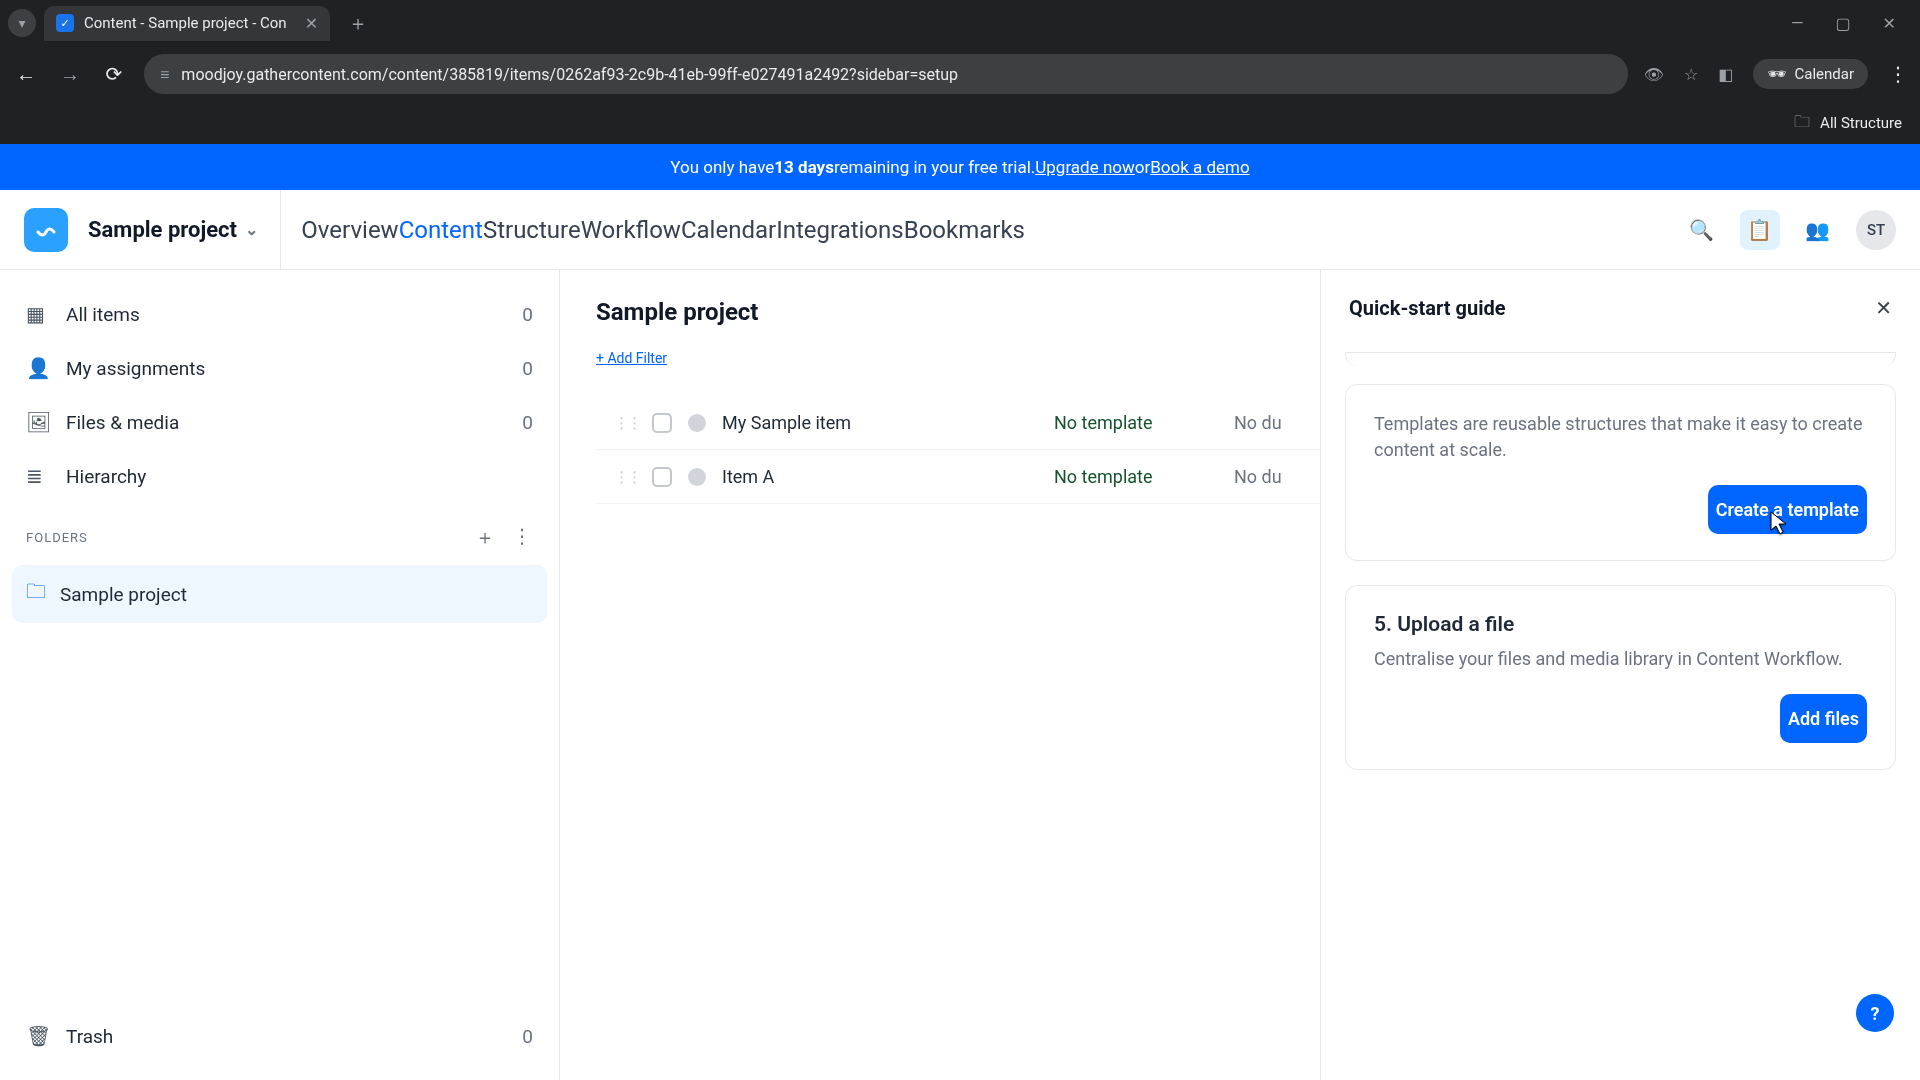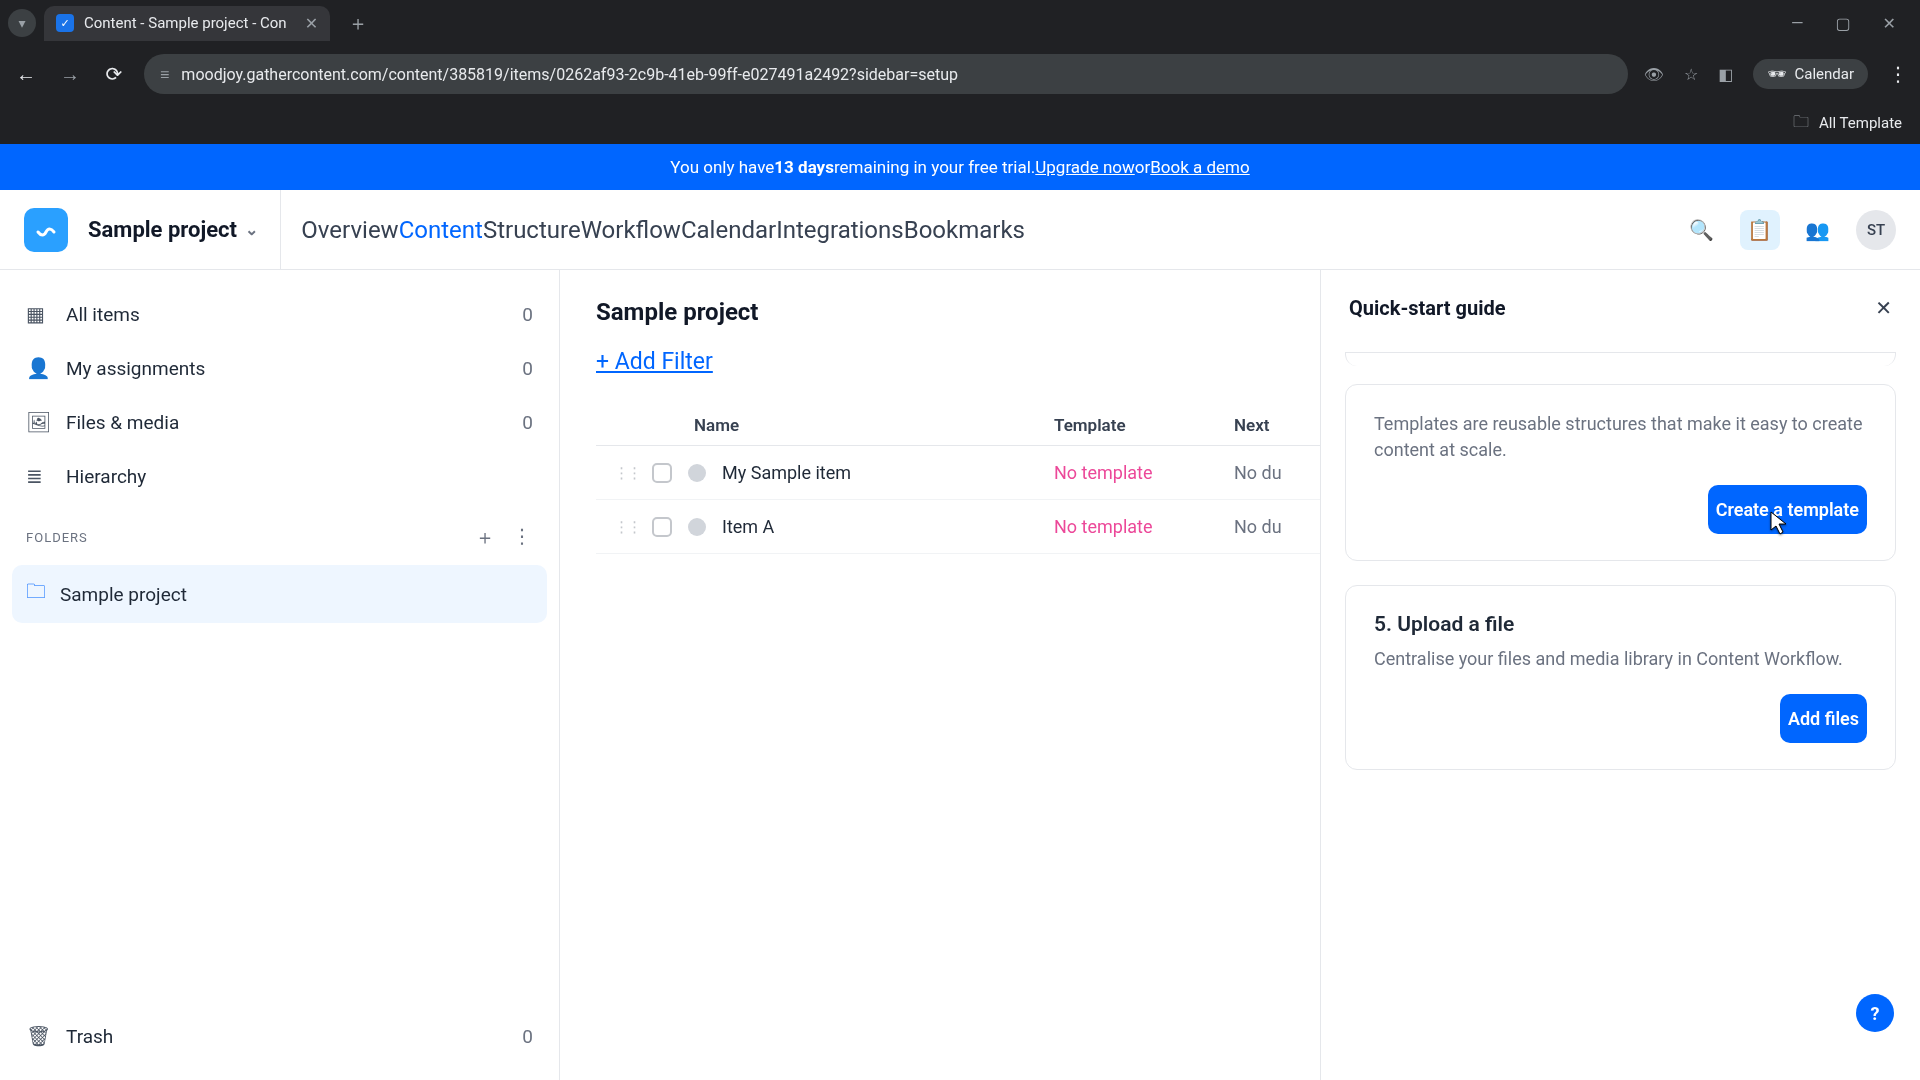--- a/index.html
+++ b/index.html
@@ -54,32 +54,32 @@
     .side-item .ic { width: 24px; color: #4b5563; font-size: 20px; display: inline-flex; }
     .side-heading { font-size: 13px; letter-spacing: 1px; color: #6b7280; padding: 18px 14px 8px; display: flex; align-items: center; justify-content: space-between; }
     .side-heading .actions { margin-left: auto; display: flex; gap: 16px; color: #6b7280; font-size: 20px; }
     .folder-item { display: flex; align-items: center; gap: 14px; padding: 12px 14px; border-radius: 10px; font-size: 19px; color: #1f2937; background: #eef6ff; }
     .folder-item .ic { color: #0066ff; font-size: 20px; }
     .sidebar-spacer { flex: 1; }
 
     
     .main { flex: 1; padding: 28px 36px; position: relative; }
     .page-title { font-size: 24px; font-weight: 700; color: #111827; margin-bottom: 22px; }
-    .add-filter { color: #0066ff; font-size: 23px; margin-bottom: 30px; display: inline-block; }
+    .add-filter { color: #0066ff; font-size: 14px; margin-bottom: 30px; display: inline-block; }
     .table { width: 100%; }
     .thead { display: flex; padding: 10px 18px; color: #374151; font-weight: 600; font-size: 17px; border-bottom: 1px solid #e5e7eb; }
     .thead .col-name { flex: 0 0 440px; padding-left: 80px; }
     .thead .col-template { flex: 0 0 180px; }
     .thead .col-next { flex: 1; }
     .trow { display: flex; align-items: center; padding: 16px 18px; border-bottom: 1px solid #f1f3f5; font-size: 18px; color: #1f2937; }
     .drag-handle { color: #c4c7cc; font-size: 15px; margin-right: 12px; letter-spacing: -2px; }
     .row-check { width: 20px; height: 20px; border: 2px solid #c4c7cc; border-radius: 5px; margin-right: 16px; }
     .status-dot { width: 18px; height: 18px; border-radius: 50%; background: #d1d5db; margin-right: 16px; }
     .trow .col-name { flex: 0 0 440px; display: flex; align-items: center; }
-    .trow .col-template { flex: 0 0 180px; color: #ec4899; }
+    .trow .col-template { flex: 0 0 180px; color: #14532d; }
     .trow .col-next { flex: 1; color: #6b7280; }
 
     
     .panel { position: absolute; top: 0; right: 0; width: 600px; height: 100%; background: #fff; border-left: 1px solid #e5e7eb; display: flex; flex-direction: column; }
     .panel-header { display: flex; align-items: center; padding: 26px 28px; }
     .panel-title { font-size: 20px; font-weight: 700; color: #111827; }
     .panel-close { margin-left: auto; color: #374151; font-size: 20px; }
     .panel-body { flex: 1; overflow-y: auto; padding: 6px 24px 24px; }
     .card { border: 1px solid #e5e7eb; border-radius: 12px; padding: 26px 28px; margin-bottom: 24px; }
     .card-title { font-size: 21px; font-weight: 600; color: #1f2937; margin-bottom: 10px; }
@@ -130,21 +130,21 @@
       <span class="addr-icon">◧</span>
       <div class="incognito-badge">
         <span>🕶</span>
         <span>Calendar</span>
       </div>
       <span class="addr-dots">⋮</span>
     </div>
   </div>
   <div class="bookmarks-row">
     <span class="folder-ic">🗀</span>
-    <span>All Template</span>
+    <span>All Structure</span>
   </div>
 </div>
 
 <div class="banner">
   <span>You only have </span>
   <strong>13 days</strong>
   <span> remaining in your free trial. </span>
   <a href="#">Upgrade now</a>
   <span> or </span>
   <a href="#">Book a demo</a>
@@ -228,25 +228,20 @@
       <span>Trash</span>
       <span class="count">0</span>
     </div>
   </div>
 
   <div class="main">
     <div class="page-title">Sample project</div>
     <a href="#" class="add-filter">+ Add Filter</a>
 
     <div class="table">
-      <div class="thead">
-        <div class="col-name">Name</div>
-        <div class="col-template">Template</div>
-        <div class="col-next">Next</div>
-      </div>
 
       <div class="trow">
         <div class="col-name">
           <span class="drag-handle">⋮⋮</span>
           <span class="row-check"></span>
           <span class="status-dot"></span>
           <span>My Sample item</span>
         </div>
         <div class="col-template">No template</div>
         <div class="col-next">No du</div>

